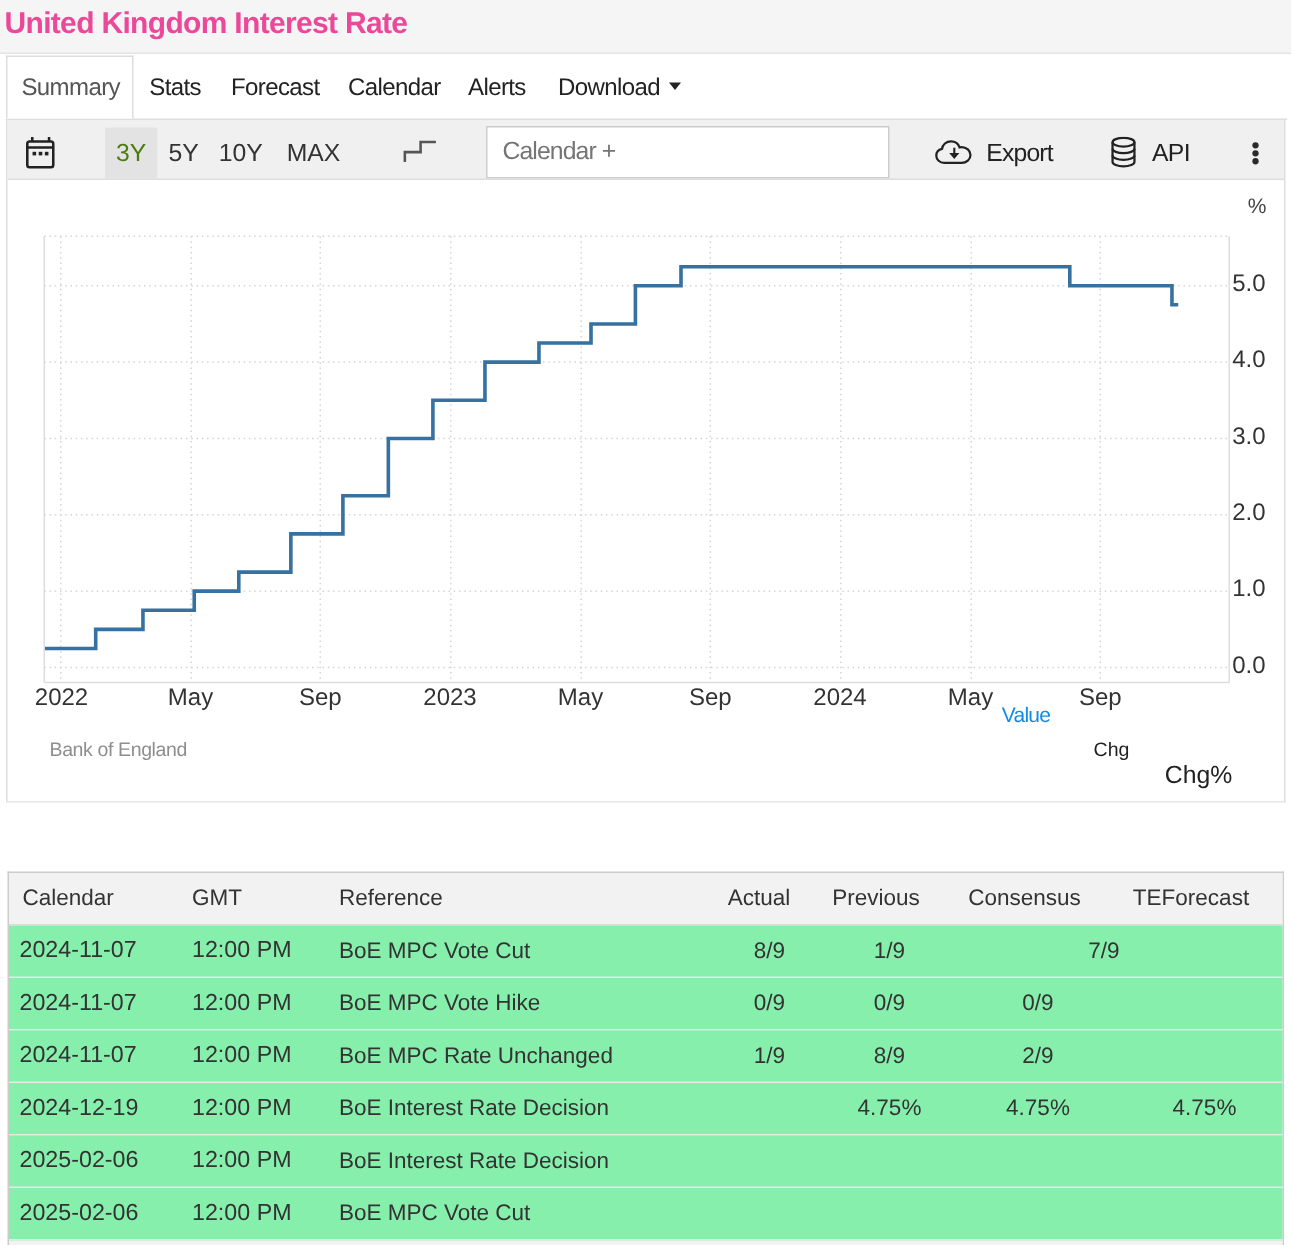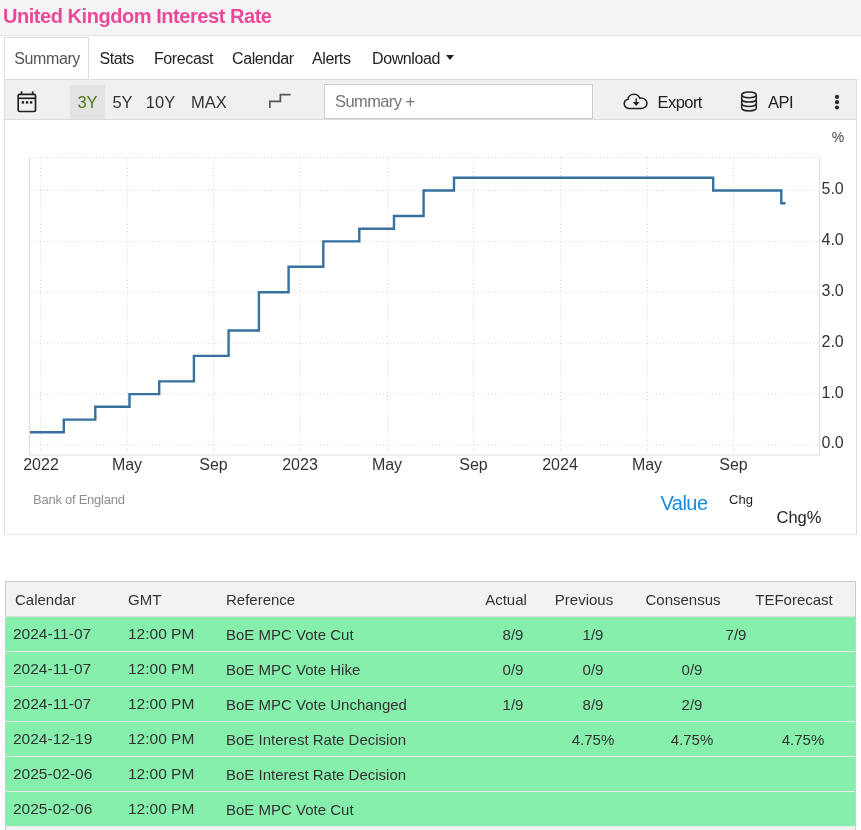--- a/index.html
+++ b/index.html
@@ -43,21 +43,21 @@
 <div class="abs cc" style="left:87.5px;top:93px;font-size:16.5px;color:#4d7c0f;">3Y</div>
 <div class="abs cc" style="left:122.5px;top:93px;font-size:16.5px;color:#333;">5Y</div>
 <div class="abs cc" style="left:160.5px;top:93px;font-size:16.5px;color:#333;">10Y</div>
 <div class="abs cc" style="left:209px;top:93px;font-size:16.5px;color:#333;">MAX</div>
 
 <svg class="abs" style="left:264px;top:92px;" width="28" height="18" viewBox="0 0 28 18">
   <path d="M5.9,16 V9.4 H16.4 V2.6 H26.6" fill="none" stroke="#555" stroke-width="1.7"></path>
 </svg>
 
 <div class="abs" style="left:324px;top:84px;width:269px;height:35px;background:#fff;border:1px solid #ccc;box-sizing:border-box;"></div>
-<div class="abs" style="left:335px;top:91.5px;font-size:16.5px;letter-spacing:-0.6px;color:#757575;">Summary +</div>
+<div class="abs" style="left:335px;top:91.5px;font-size:16.5px;letter-spacing:-0.6px;color:#757575;">Calendar +</div>
 
 <svg class="abs" style="left:623px;top:93px;" width="26" height="17" viewBox="0 0 26 17">
   <path d="M6.5 15.6 C3.5 15.6 1.2 13.4 1.2 10.8 C1.2 8.6 2.8 6.8 5 6.3 C5.3 3.4 7.9 1.2 11 1.2 C13.6 1.2 15.9 2.8 16.7 5.2 C17.1 5.1 17.6 5 18 5 C21.3 5 24 7.4 24 10.3 C24 13.2 21.3 15.6 18 15.6 Z" fill="none" stroke="#222" stroke-width="1.5"></path>
   <path d="M12.5 5.5 L12.5 9 L9.8 9 L13.2 13 L16.6 9 L13.9 9 L13.9 5.5 Z" fill="#222"></path>
 </svg>
 <div class="abs" style="left:657.5px;top:92.5px;font-size:16.5px;letter-spacing:-0.55px;color:#222;">Export</div>
 
 <svg class="abs" style="left:740px;top:91px;" width="18" height="21" viewBox="0 0 18 21">
   <ellipse cx="9" cy="3.8" rx="7.3" ry="2.9" fill="none" stroke="#222" stroke-width="1.5"></ellipse>
   <path d="M1.7 3.8 V8.2 C1.7 9.8 5 11.1 9 11.1 C13 11.1 16.3 9.8 16.3 8.2 V3.8" fill="none" stroke="#222" stroke-width="1.5"></path>
@@ -113,21 +113,21 @@
     <text x="295" y="349.3">2023</text>
     <text x="382" y="349.3">May</text>
     <text x="468.5" y="349.3">Sep</text>
     <text x="555" y="349.3">2024</text>
     <text x="642" y="349.3">May</text>
     <text x="728.5" y="349.3">Sep</text>
   </g>
 </svg>
 
 <div class="abs" style="left:33px;top:492px;font-size:13px;letter-spacing:-0.25px;color:#8e8e8e;">Bank of England</div>
-<div class="abs cc" style="left:684px;top:492px;font-size:20px;letter-spacing:-0.5px;color:#118ce6;">Value</div>
+<div class="abs cc" style="left:684px;top:468px;font-size:14px;letter-spacing:-0.5px;color:#118ce6;">Value</div>
 <div class="abs cc" style="left:741px;top:492px;font-size:13px;color:#222;">Chg</div>
 <div class="abs cc" style="left:799px;top:508px;font-size:16.5px;color:#222;">Chg%</div>
 
 <style>
   #tbl{font-size:15px;color:#333;border:1px solid #ccc;border-bottom:none;}
   #tbl .hrow{position:relative;height:34px;background:#f2f2f2;border-bottom:1px solid #ddd;}
   #tbl .row{position:relative;height:34px;background:#86efac;border-bottom:1px solid #e8e8e8;}
   #tbl span{position:absolute;top:50%;transform:translateY(-50%);white-space:nowrap;}
   #tbl .n{transform:translate(-50%,-50%);}
   #tbl .c1{left:7px;font-size:15.5px;} #tbl .c2{left:122px;font-size:15.5px;} #tbl .c3{left:220px;}
@@ -156,21 +156,21 @@
     <span class="c1">2024-11-07</span>
       <span class="c2">12:00 PM</span>
       <span class="c3">BoE MPC Vote Hike</span>
     <span class="n" style="left:507px;">0/9</span>
     <span class="n" style="left:587px;">0/9</span>
     <span class="n" style="left:686px;">0/9</span>
   </div>
   <div class="row">
     <span class="c1">2024-11-07</span>
       <span class="c2">12:00 PM</span>
-      <span class="c3">BoE MPC Vote Unchanged</span>
+      <span class="c3">BoE MPC Rate Unchanged</span>
     <span class="n" style="left:507px;">1/9</span>
     <span class="n" style="left:587px;">8/9</span>
     <span class="n" style="left:686px;">2/9</span>
   </div>
   <div class="row">
     <span class="c1">2024-12-19</span>
       <span class="c2">12:00 PM</span>
       <span class="c3">BoE Interest Rate Decision</span>
     <span class="n" style="left:587px;">4.75%</span>
     <span class="n" style="left:686px;">4.75%</span>

